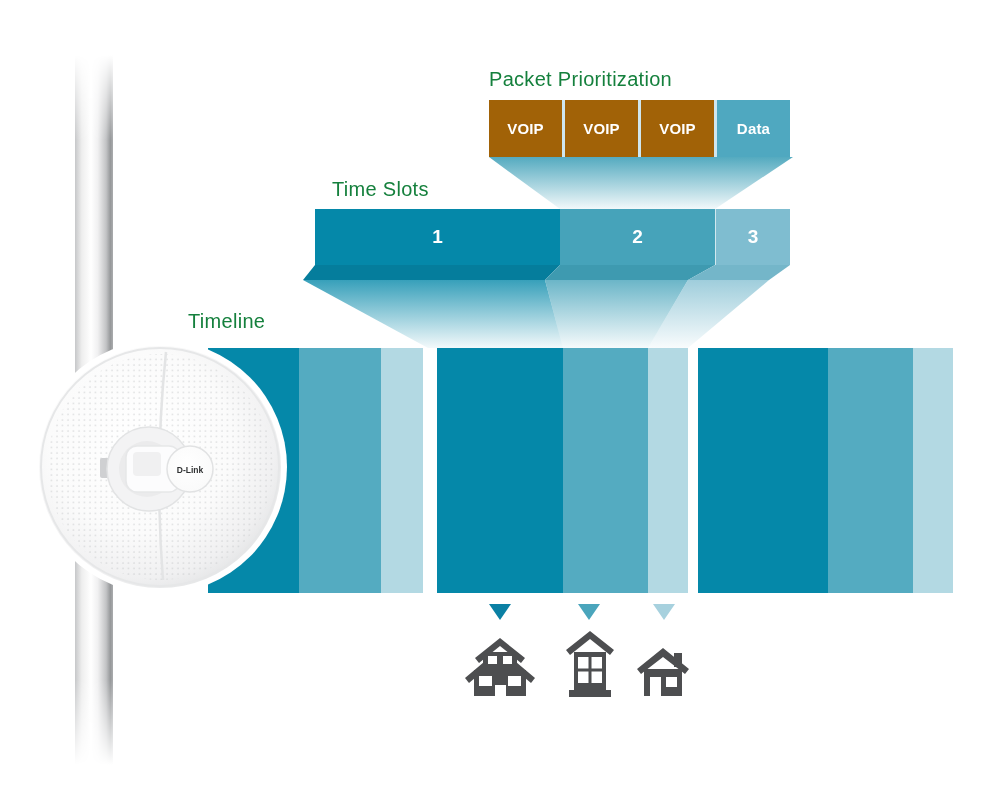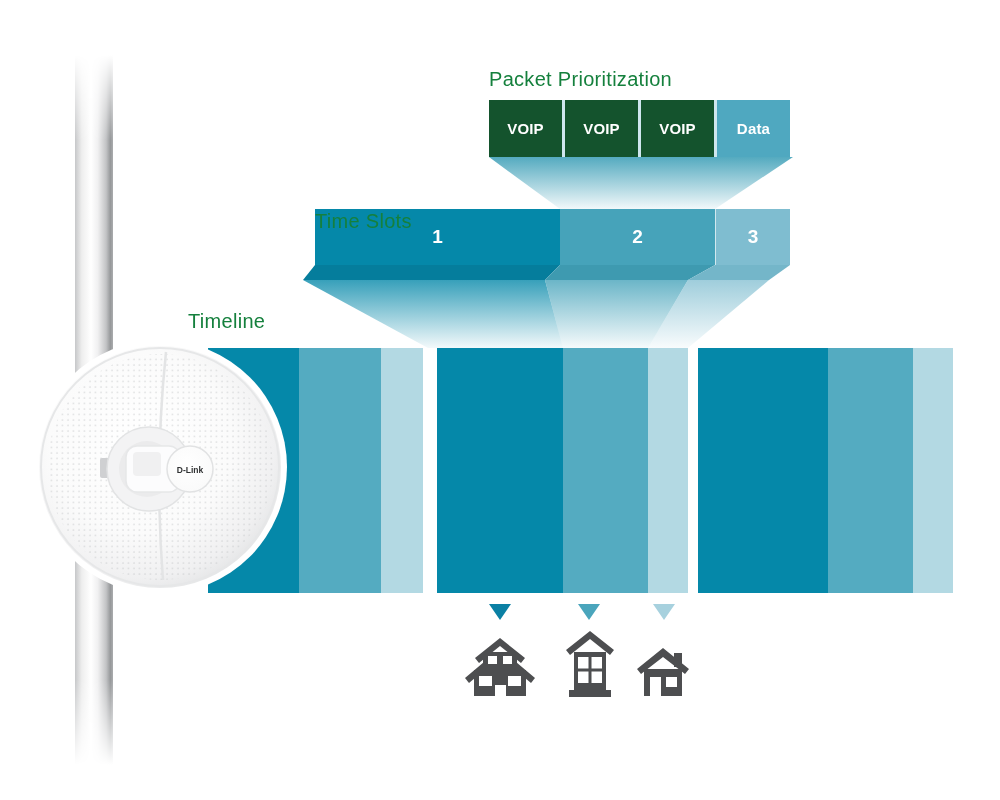--- a/index.html
+++ b/index.html
@@ -14,36 +14,36 @@
   .diagram-label{
     position:absolute;
     color:#15803d;
     font-size:20px;
     font-weight:400;
     letter-spacing:.3px;
     white-space:nowrap;
     z-index:6;
   }
   #lbl-packet{left:489px;top:68px;}
-  #lbl-slots{left:315px;top:178px;margin-top:32px;}
+  #lbl-slots{left:332px;top:178px;}
   #lbl-timeline{left:188px;top:310px;}
 
   
   .pkt-row{
     position:absolute;left:489px;top:100px;height:57px;
     display:flex;column-gap:3px;
     background:#cfe6ee;
     z-index:5;
   }
   .pkt{
     width:73px;height:57px;
     display:flex;align-items:center;justify-content:center;
     color:#ffffff;font-size:15px;font-weight:bold;letter-spacing:.2px;
   }
-  .pkt.voip{background:#14532d;}
+  .pkt.voip{background:#a16207;}
   .pkt.data{background:#4fa8c0;}
 
   
   .slots-bar{
     position:absolute;left:315px;top:209px;height:56px;
     display:flex;z-index:5;
   }
   .slot{
     display:flex;align-items:center;justify-content:center;
     color:#ffffff;font-size:19px;font-weight:bold;

